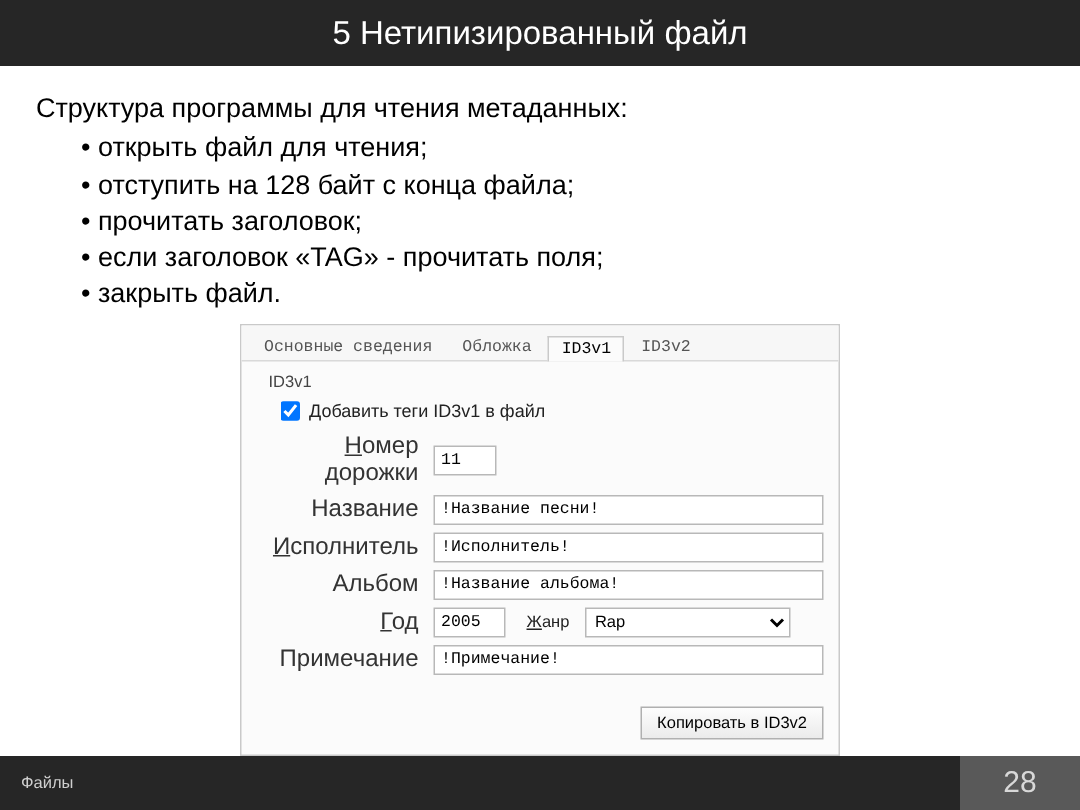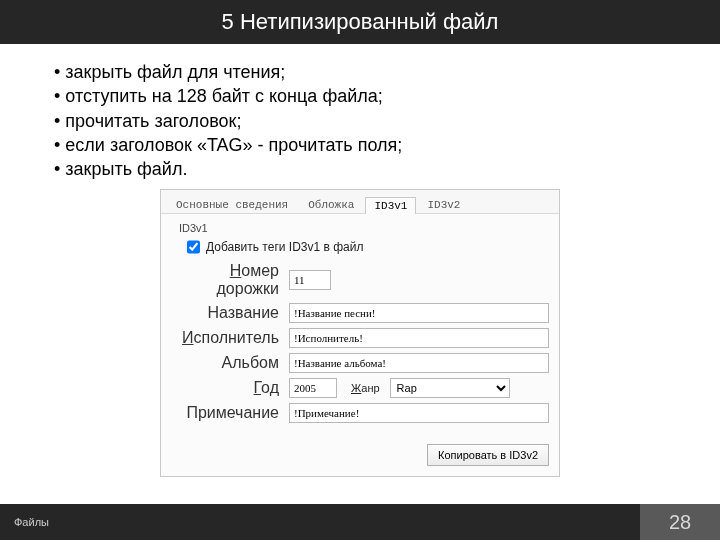--- a/index.html
+++ b/index.html
@@ -22,44 +22,45 @@
 
   .group { padding: 8px 10px 10px 10px; }
   .group-title { font-size: 11px; color: #444; margin-bottom: 4px; padding-left: 8px; }
 
   .check-row { display: flex; padding: 2px 0 8px 16px; }
   .check-row input[type="checkbox"] { margin-right: 6px; }
 
   .form-row { display: flex; align-items: center; margin-bottom: 5px; }
   .form-label { width: 118px; text-align: right; padding-right: 10px; font-size: 16px; color: #333; }
   .underline { text-decoration: underline; }
-  .text-input { height: 20px; border: 1px solid #b8b8b8; background: #fff; padding: 1px 4px; font-size: 11px; font-family: Liberation Serif, serif; }
+  .text-input { height: 20px; border: 1px solid #b8b8b8; background: #fff; padding: 1px 4px; font-size: 11px; font-family: Liberation Mono, monospace; }
   .w-small { width: 42px; }
   .w-full { flex: 1; }
   .w-year { width: 48px; }
   .genre-label { padding: 0 10px 0 14px; font-size: 11px; }
-  .select { height: 20px; border: 1px solid #b8b8b8; background: #fff; font-size: 11px; padding: 0 2px; width: 120px; font-family: inherit; }
+  .select { height: 20px; border: 1px solid #b8b8b8; background: #fff; font-size: 11px; padding: 0 2px; width: 137px; font-family: inherit; }
 
   .btn-row { display: flex; justify-content: flex-end; padding: 6px 10px 10px 10px; }
   .btn { height: 22px; border: 1px solid #b0b0b0; background: linear-gradient(#fdfdfd,#ebebeb); font-size: 11px; padding: 0 10px; cursor: pointer; font-family: inherit; }
 
   .footer { position: absolute; left: 0; right: 0; bottom: 0; height: 36px; display: flex; align-items: stretch; }
   .footer-left { flex: 1; background: #262626; color: #cfcfcf; font-size: 11px; display: flex; align-items: center; padding-left: 14px; text-align: right; }
   .footer-right { width: 80px; background: #595959; color: #d8d8d8; display: flex; align-items: center; justify-content: center; font-size: 20px; }
 </style>
 </head>
 <body>
 
 <div class="slide">
 
   <div class="title-bar">5 Нетипизированный файл</div>
 
   <div class="body-text">
+    <div class="intro">Структура программы для чтения метаданных:</div>
     <ul class="bullets">
-      <li>закрыть файл для чтения;</li>
+      <li>открыть файл для чтения;</li>
       <li>отступить на 128 байт с конца файла;</li>
       <li>прочитать заголовок;</li>
       <li>если заголовок «TAG» - прочитать поля;</li>
       <li>закрыть файл.</li>
     </ul>
   </div>
 
   <div class="dialog-wrap">
     <div class="dialog">
 

